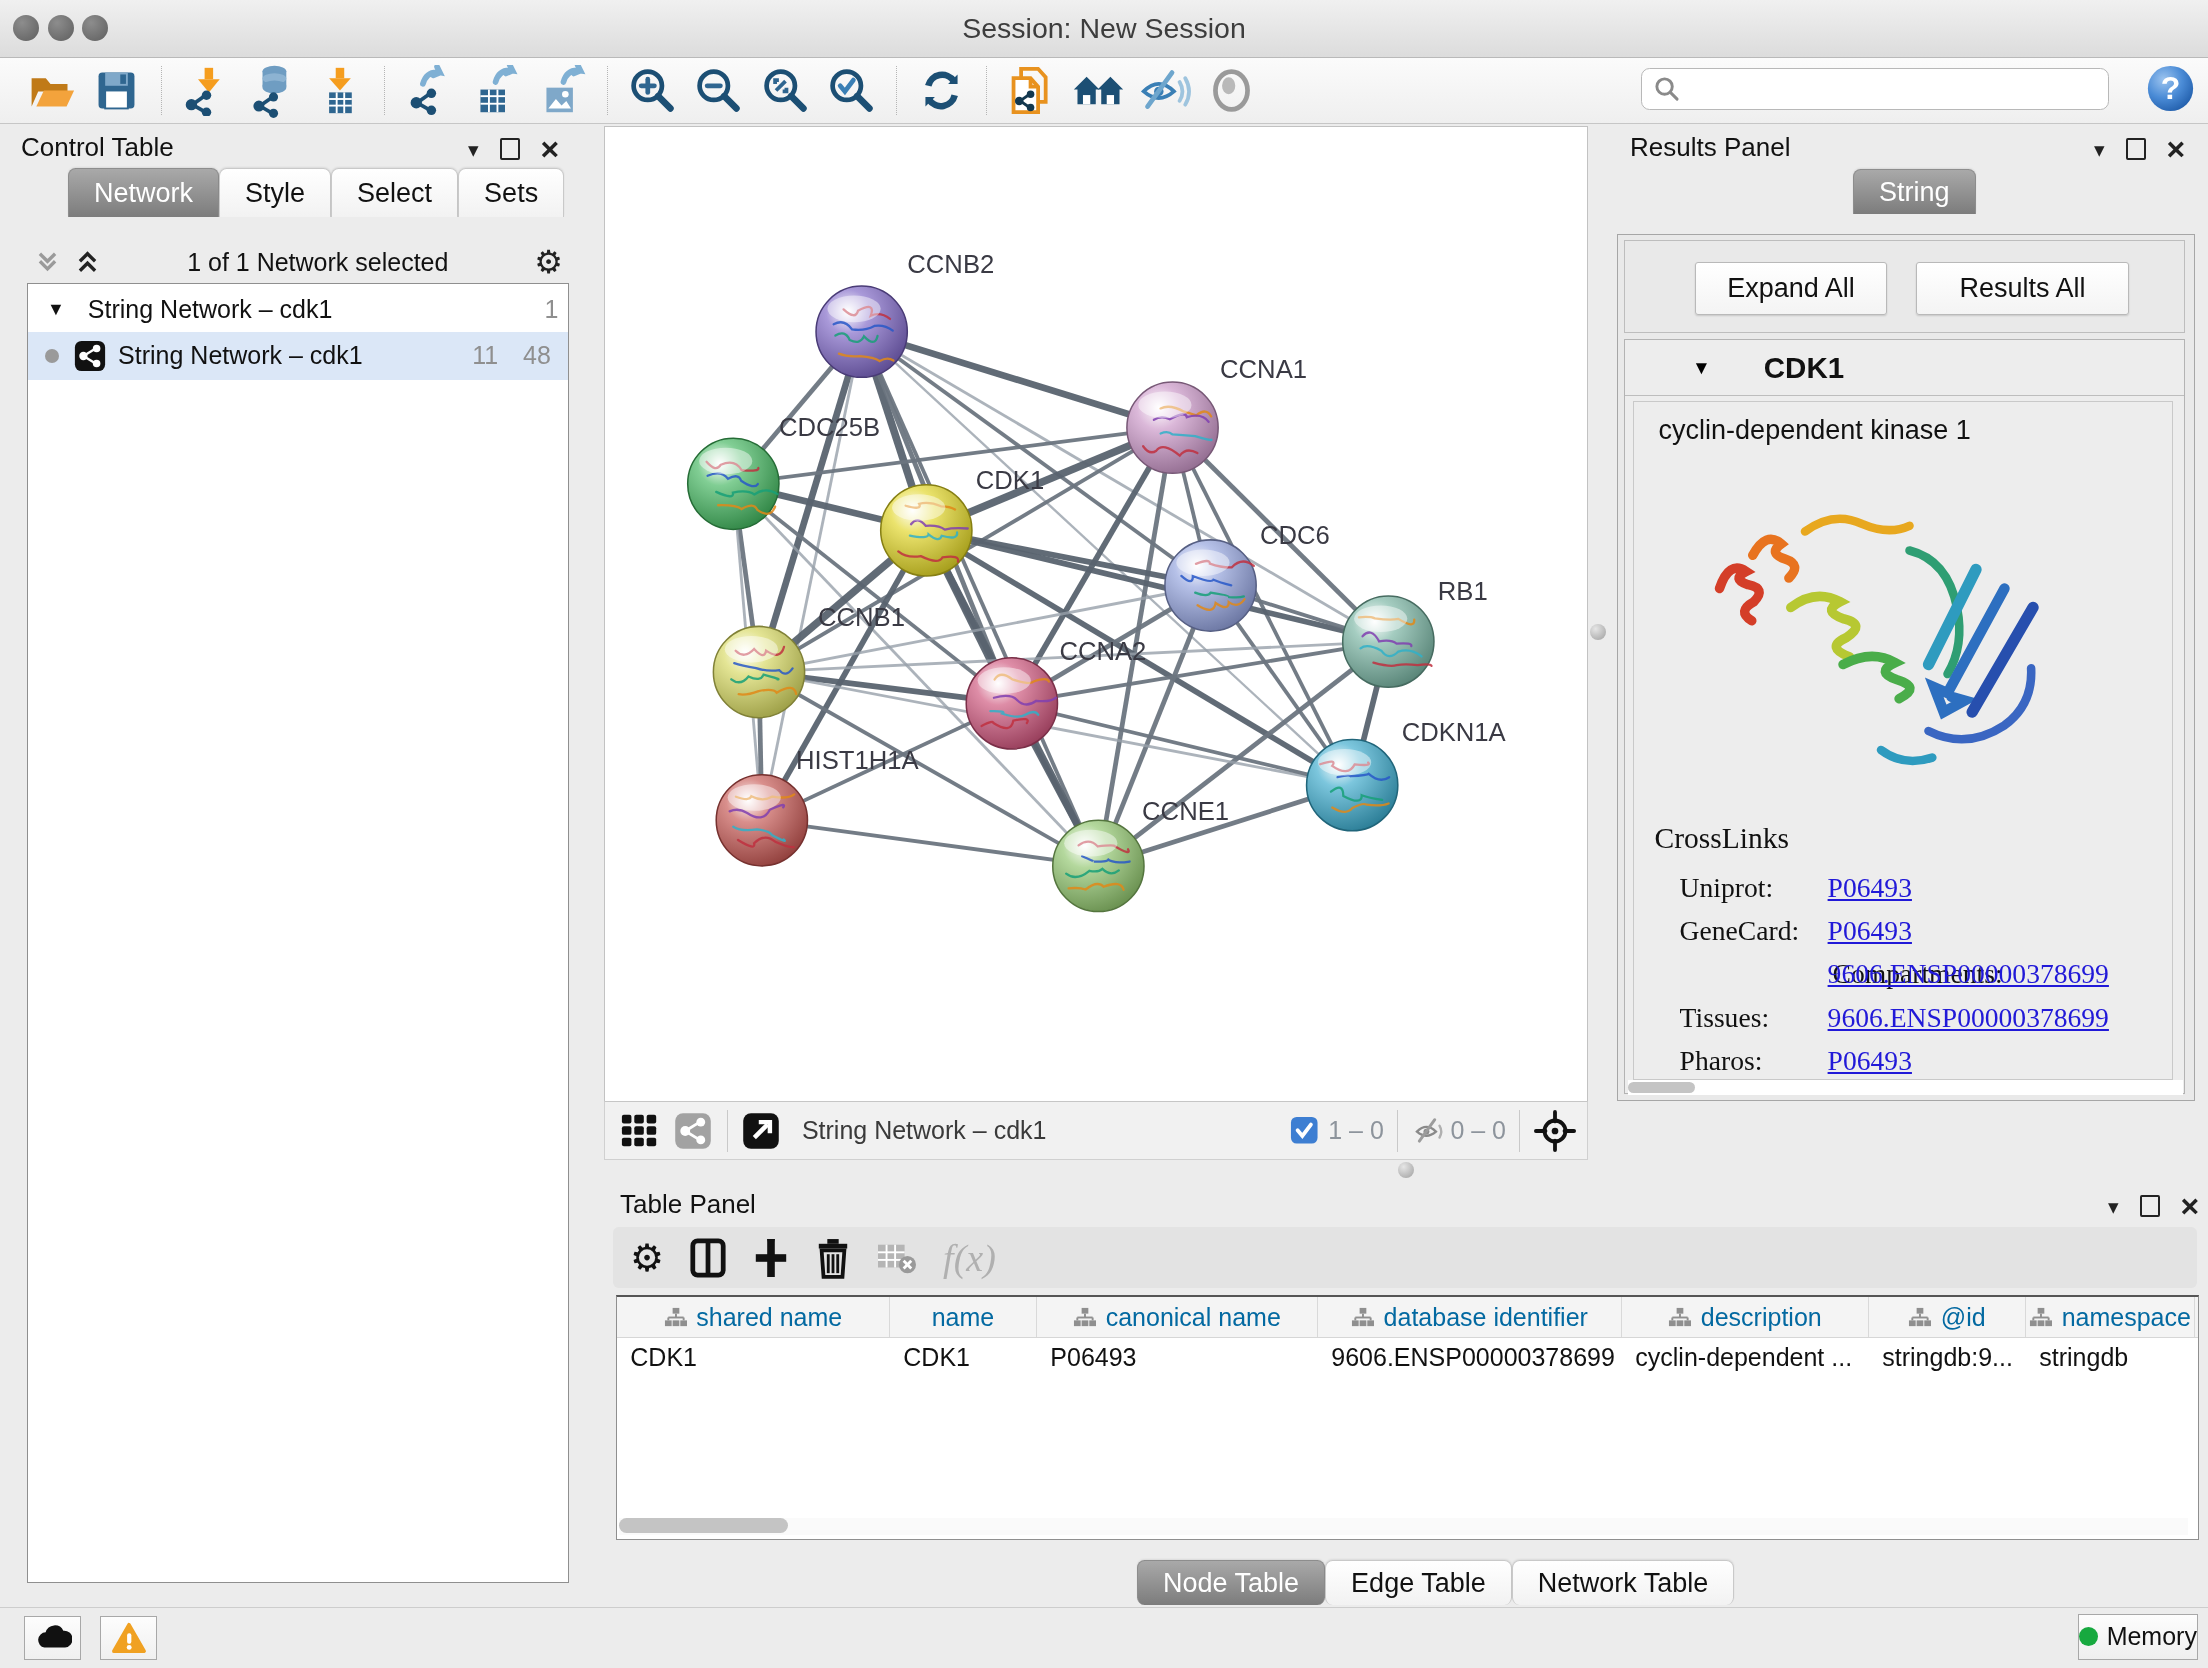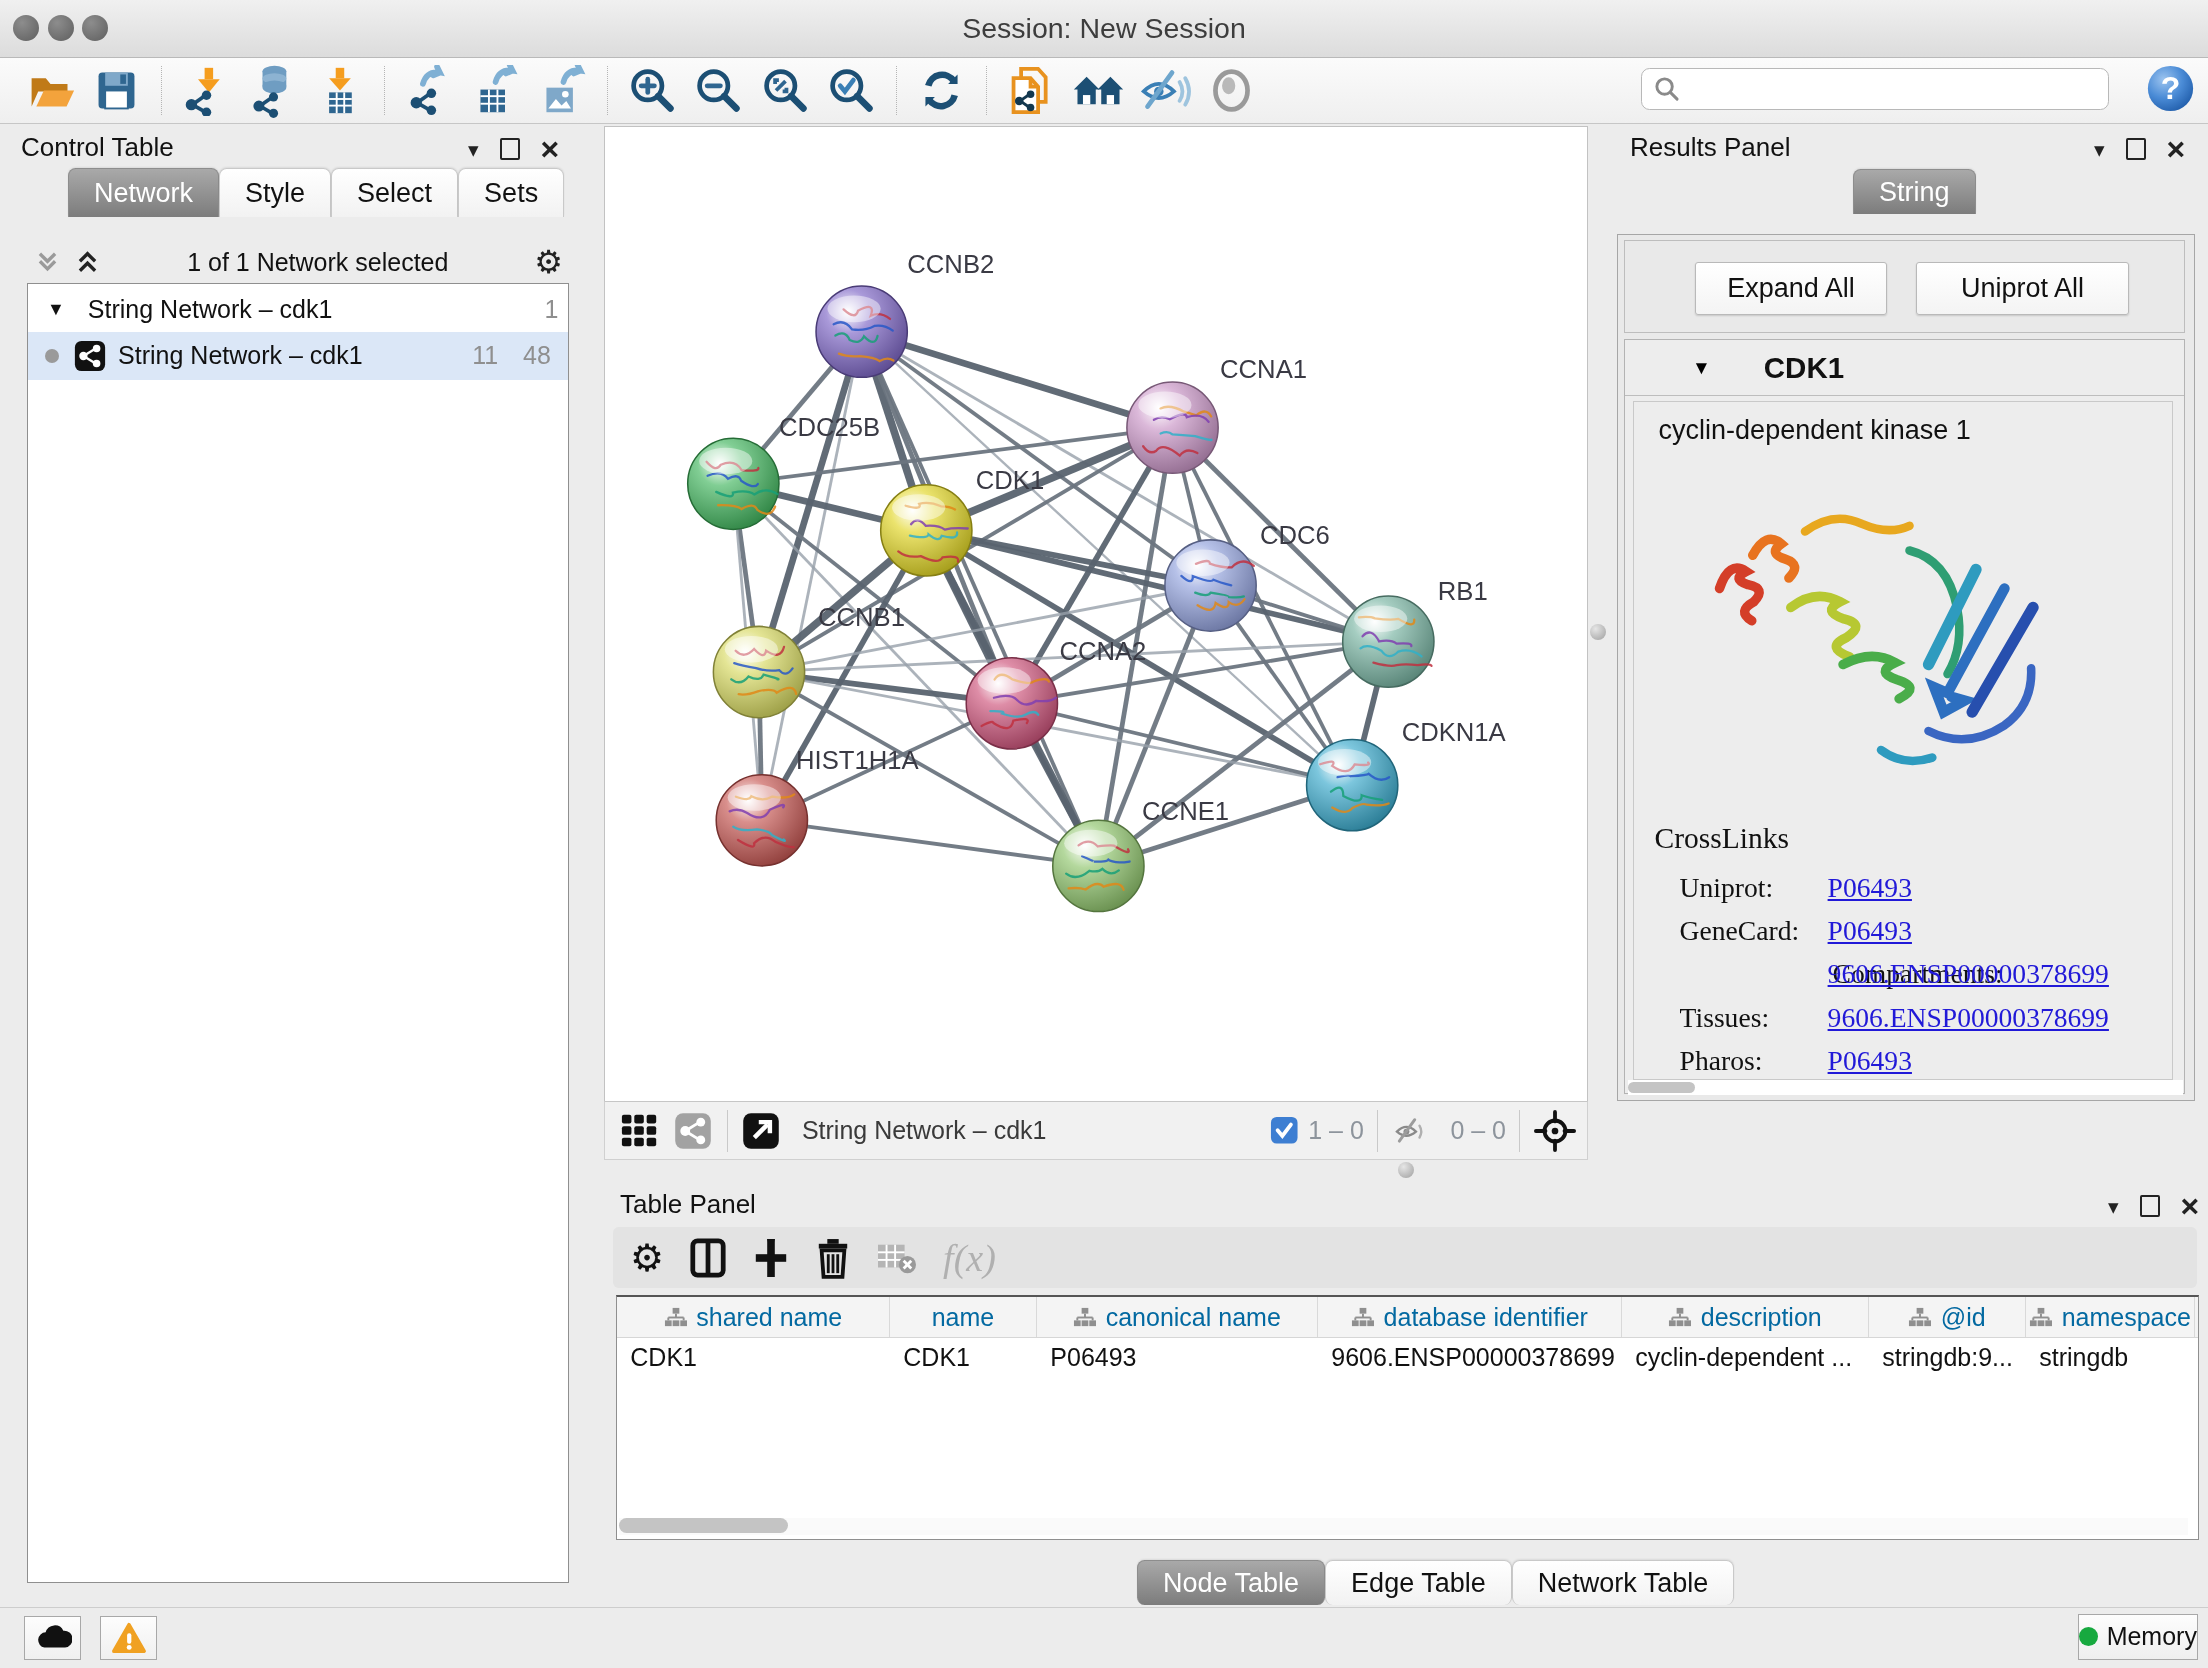--- a/index.html
+++ b/index.html
@@ -564,21 +564,21 @@
         <path d="M8 15 l5 6 9 -12" stroke="#fff" stroke-width="4" fill="none" stroke-linecap="round"></path>
       </svg>
     <span class="graytxt" style="margin-left:9.5px">1 – 0</span>
     <div class="nsdiv"></div>
     <svg width="38" height="32" viewBox="0 0 56 54">
         <path d="M6 28 Q 22 12 38 28 Q 22 42 6 28 z" fill="none" stroke="#8a8a8a" stroke-width="4"></path>
         <circle cx="22" cy="28" r="5" fill="#8a8a8a"></circle>
         <line x1="10" y1="44" x2="36" y2="8" stroke="#9c9c9c" stroke-width="5" stroke-linecap="round"></line>
         <path d="M44 18 q6 10 0 20" stroke="#b0b0b0" stroke-width="4" fill="none" stroke-linecap="round"></path>
       </svg>
-    <span class="graytxt" style="margin-left:21px">0 – 0</span>
+    <span class="graytxt" style="margin-left:1px">0 – 0</span>
     <div class="nsdiv"></div>
     <svg width="42" height="42" viewBox="0 0 44 44" style="margin-right:11.4px">
         <circle cx="22" cy="22" r="11" fill="none" stroke="#111" stroke-width="4"></circle>
         <g stroke="#111" stroke-width="4" stroke-linecap="round">
           <line x1="22" y1="2" x2="22" y2="12"></line>
           <line x1="22" y1="32" x2="22" y2="42"></line>
           <line x1="2" y1="22" x2="12" y2="22"></line>
           <line x1="32" y1="22" x2="42" y2="22"></line>
         </g>
         <circle cx="22" cy="22" r="3.5" fill="#111"></circle>
@@ -593,21 +593,21 @@
     <span class="tri">▾</span>
     <span class="undock"></span>
     <span class="closex">×</span>
   </div>
   <div class="abs" style="left:1853px;top:169px">
     <div class="tab active" style="height:44px">String</div>
   </div>
   <div id="rp-outer" class="abs"></div>
   <div id="rp-btnbox" class="abs">
     <div class="rpbtn" style="left:70px;top:21px;width:190px">Expand All</div>
-    <div class="rpbtn" style="left:291px;top:21px;width:211px">Uniprot All</div>
+    <div class="rpbtn" style="left:291px;top:21px;width:211px">Results All</div>
   </div>
   <div id="rp-section" class="abs">
     <div id="rp-sechead">
       <span style="font-size:19px;margin:0 53px 0 67px">▼</span>
       <span style="font-size:29.5px;font-weight:bold;color:#111">CDK1</span>
     </div>
     <div id="rp-body">
       <div style="position:absolute;left:25px;top:13.3px;font-size:27px;color:#111">cyclin-dependent kinase 1</div>
 
       <svg style="position:absolute;left:57px;top:63px" width="399" height="342" viewBox="0 0 420 360">

